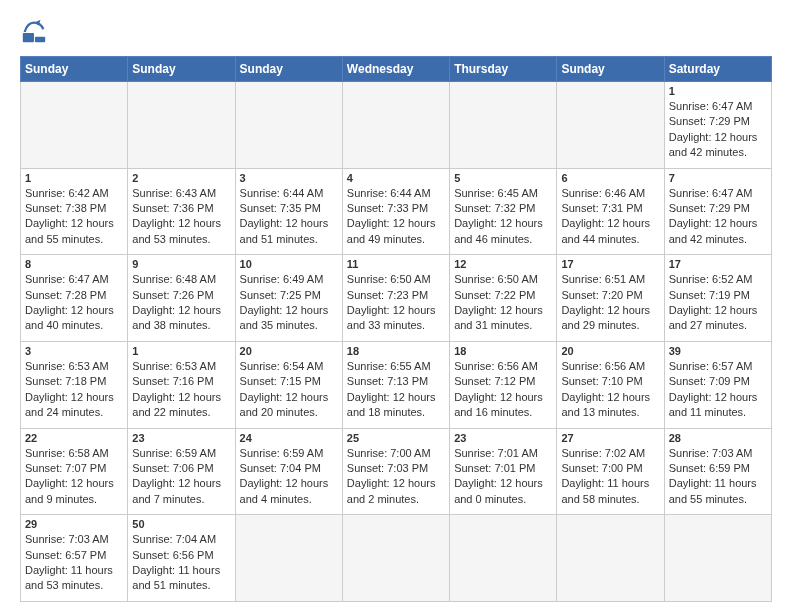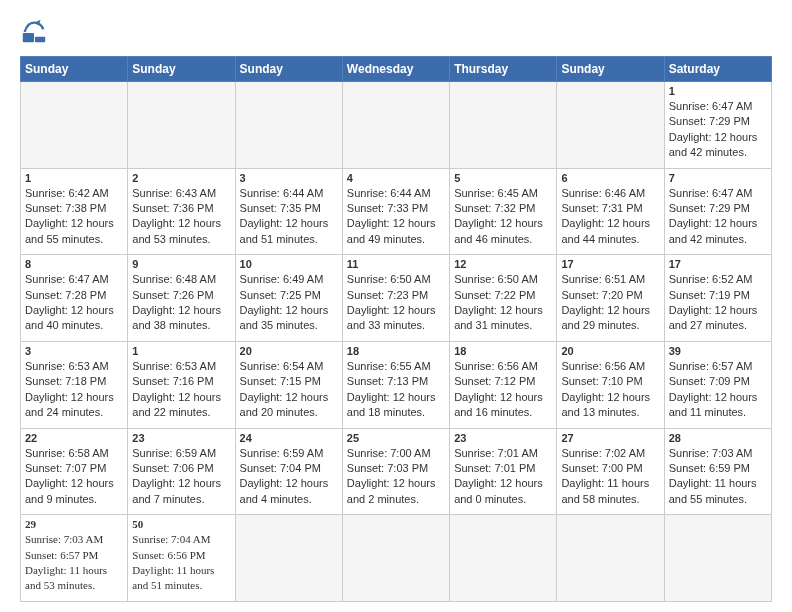--- a/index.html
+++ b/index.html
@@ -83,21 +83,20 @@
       font-weight: bold;
       display: block;
       margin-bottom: 2px;
     }
     .day-info {
       font-size: 11px;
       line-height: 1.4;
     }
     .last-row td {
       height: 70px;
-      font-family: Liberation Serif, serif;
     }
   </style>
 </head>
 <body>
 
 <div class="page">
   <div class="header">
     <div class="logo">
       <svg class="logo-icon" viewBox="0 0 30 30">
         <path d="M5 15 Q8 5 15 5 Q22 5 25 12" stroke="#3c6cac" stroke-width="2.5" fill="none"></path>

